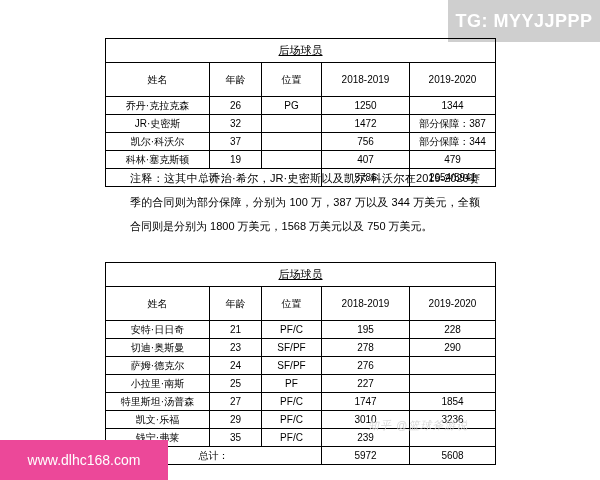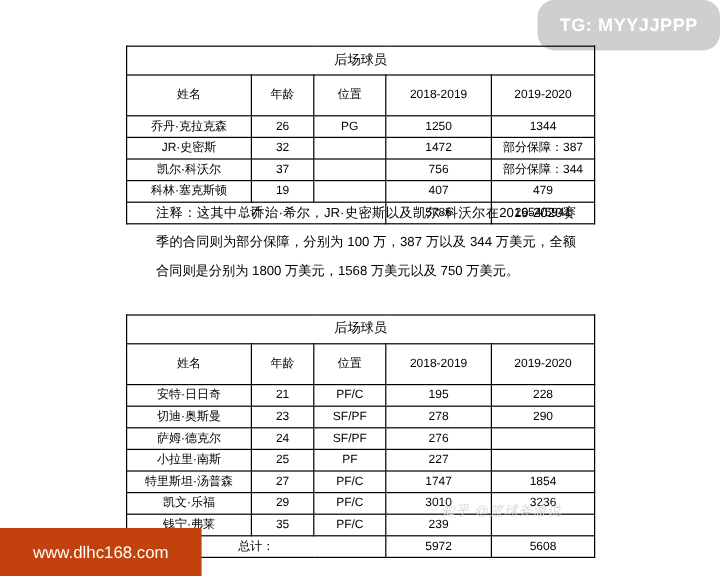--- a/index.html
+++ b/index.html
@@ -15,34 +15,33 @@
     width: 600px; height: 480px;
     background: #ffffff;
   }
   
   .tg-banner {
     position: absolute;
     top: 0; right: 0;
     width: 152px; height: 42px;
     background: #cfcfcf;
     color: #ffffff;
-    font-size: 15px;
+    font-size: 18px;
     font-weight: bold;
     letter-spacing: 0.5px;
     display: flex;
     align-items: center;
     justify-content: center;
-    border-radius: 14px;
   }
   
   .url-banner {
     position: absolute;
     left: 0; bottom: 0;
     width: 168px; height: 40px;
-    background: #c2410c;
+    background: #ec4899;
     color: #ffffff;
     font-size: 14px;
     display: flex;
     align-items: center;
     justify-content: center;
   }
   
   .zhihu-mark {
     position: absolute;
     left: 368px;
@@ -69,20 +68,21 @@
     border: 1px solid #000000;
     text-align: center;
     padding: 2px 1px;
     height: 17px;
     font-weight: normal;
     line-height: 13px;
   }
   table.sheet tr.title td {
     height: 24px;
     font-size: 11px;
+    text-decoration: underline;
   }
   table.sheet tr.head td {
     height: 34px;
   }
   td.name-cell { text-align: center; }
   td.total-label { text-align: center; margin-top: 20px; }
 
   
   col.c-name { width: 104px; }
   col.c-age  { width: 52px; }

